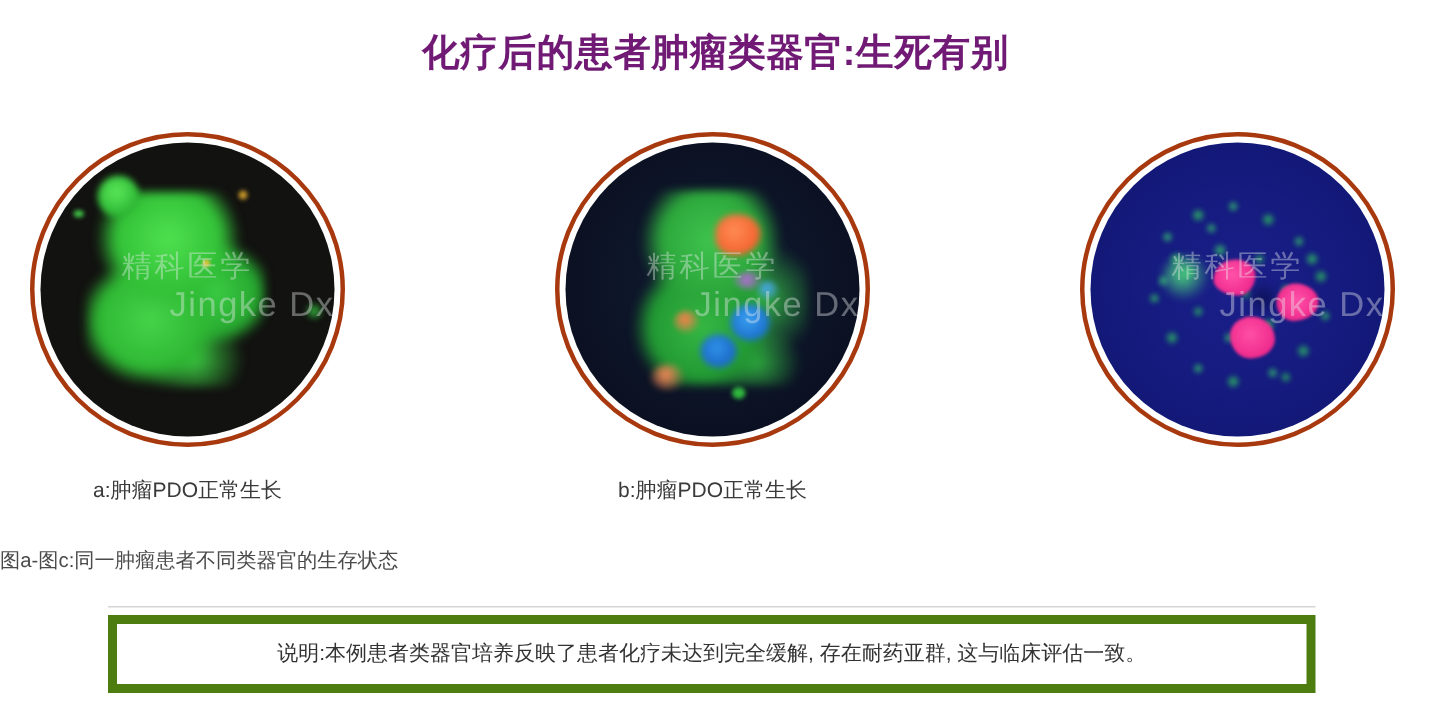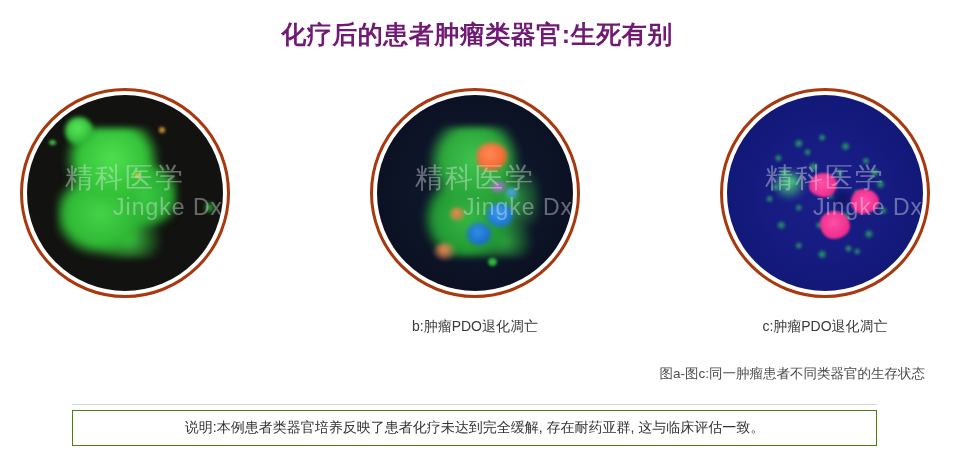--- a/index.html
+++ b/index.html
@@ -248,21 +248,21 @@
   
   .watermark {
     position: absolute;
     left: 0; top: 50%;
     width: 100%;
     transform: translateY(-52%);
     text-align: center;
     pointer-events: none;
   }
   .wm-cn {
-    font-size: 28px;
+    font-size: 20px;
     letter-spacing: 2px;
     color: rgba(236,238,240,0.40);
     line-height: 1.15;
     white-space: nowrap;
   }
   .wm-en {
     font-size: 23px;
     letter-spacing: 1px;
     color: rgba(236,238,240,0.40);
     line-height: 1.2;
@@ -278,21 +278,21 @@
     color: #3a3a3a;
     white-space: nowrap;
   }
 
   
   #figure-legend {
     position: absolute;
     top: 365px;
     left: 0;
     width: 925px;
-    text-align: right;
+    text-align: left;
     font-size: 13.5px;
     color: #4a4a4a;
     white-space: nowrap;
   }
 
   
   #divider {
     position: absolute;
     top: 404px;
     left: 72px;
@@ -300,22 +300,22 @@
     height: 1px;
     background: #d5d5d5;
   }
 
   
   #note-box {
     position: absolute;
     top: 410px;
     left: 72px;
     width: 805px;
-    height: 36px;
-    border: 1px solid #4d7c0f;
+    height: 52px;
+    border: 6px solid #4d7c0f;
     box-sizing: border-box;
     display: flex;
     align-items: center;
     justify-content: center;
     background: #ffffff;
   }
   #note-text {
     font-size: 14px;
     color: #333333;
     white-space: nowrap;
@@ -336,59 +336,59 @@
         <div class="fleck-1"></div>
         <div class="fleck-2"></div>
         <div class="fleck-3"></div>
         <div class="fleck-4"></div>
         <div class="watermark">
           <div class="wm-cn">精科医学</div>
           <div class="wm-en">Jingke Dx</div>
         </div>
       </div>
     </div>
+    <div class="panel-caption">a:肿瘤PDO正常生长</div>
   </div>
 
   <div class="panel panel-b">
     <div class="micrograph-ring">
       <div class="micrograph img-b">
         <div class="blob-main"></div>
         <div class="orange-1"></div>
         <div class="orange-2"></div>
         <div class="orange-3"></div>
         <div class="violet-1"></div>
         <div class="blue-1"></div>
         <div class="blue-2"></div>
         <div class="blue-3"></div>
         <div class="dot-low"></div>
         <div class="watermark">
           <div class="wm-cn">精科医学</div>
           <div class="wm-en">Jingke Dx</div>
         </div>
       </div>
     </div>
-    <div class="panel-caption">b:肿瘤PDO退化凋亡</div>
+    <div class="panel-caption">b:肿瘤PDO正常生长</div>
   </div>
 
   <div class="panel panel-c">
     <div class="micrograph-ring">
       <div class="micrograph img-c">
         <div class="speckle-field"></div>
         <div class="green-glow"></div>
         <div class="dark-core"></div>
         <div class="magenta-1"></div>
         <div class="magenta-2"></div>
         <div class="magenta-3"></div>
         <div class="watermark">
           <div class="wm-cn">精科医学</div>
           <div class="wm-en">Jingke Dx</div>
         </div>
       </div>
     </div>
-    <div class="panel-caption">c:肿瘤PDO退化凋亡</div>
   </div>
 
 </div>
 
 <div id="figure-legend">图a-图c:同一肿瘤患者不同类器官的生存状态</div>
 
 <div id="divider"></div>
 
 <div id="note-box">
   <span id="note-text">说明:本例患者类器官培养反映了患者化疗未达到完全缓解, 存在耐药亚群, 这与临床评估一致。</span>

